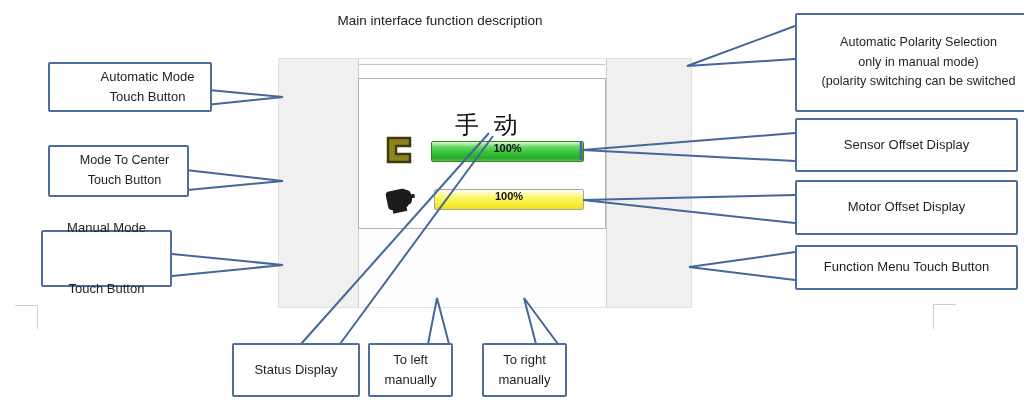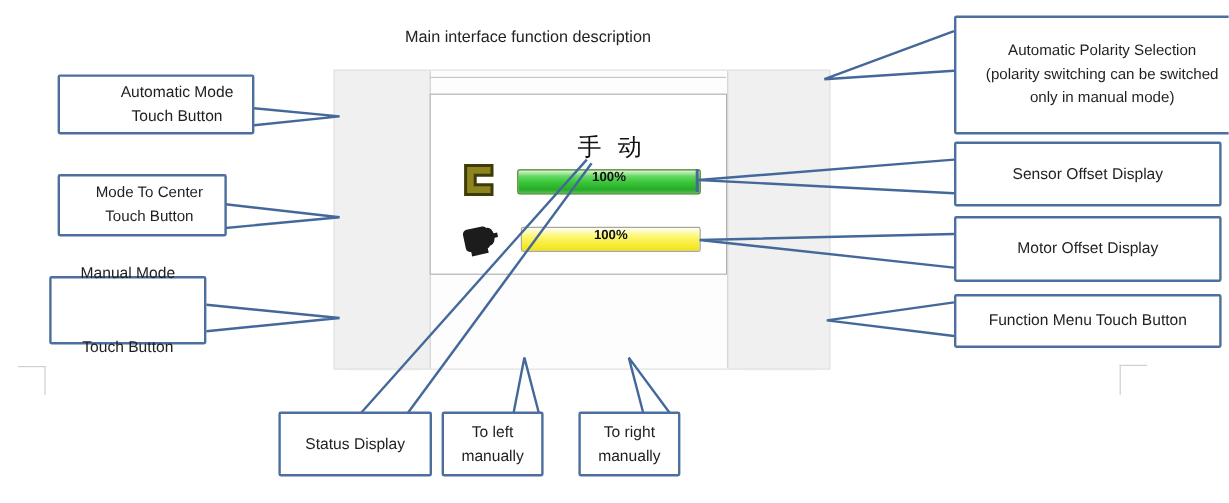--- a/index.html
+++ b/index.html
@@ -1,41 +1,41 @@
 <!DOCTYPE html>
 <html><head>
 <meta charset="utf-8">
 <style>
   html,body{margin:0;padding:0;background:#fff;}
   #canvas{position:relative;width:1024px;height:419px;background:#fff;overflow:hidden;
           font-family:"Liberation Sans",sans-serif;color:#1f1f1f;}
   .abs{position:absolute;}
   
-  #page-title{left:280px;top:23px;width:320px;text-align:center;font-size:13.5px;color:#222;z-index:2;}
+  #page-title{left:280px;top:13px;width:320px;text-align:center;font-size:13.5px;color:#222;z-index:2;}
   
   #screen{left:278px;top:58px;width:412px;height:248px;background:#f0f0f0;border:1px solid #e2e2e2;z-index:1;}
   #screen .col-center{position:absolute;left:79px;top:0;width:247px;height:248px;background:#fdfdfd;
                       border-left:1px solid #cfcfcf;border-right:1px solid #cfcfcf;}
   #screen .topline{position:absolute;left:79px;top:5px;width:247px;height:0;border-top:1px solid #c8c8c8;}
   #screen .panel{position:absolute;left:79px;top:19px;width:246px;height:149px;background:#fff;border:1px solid #b2b2b2;}
   
   .tbtn{position:absolute;border-radius:10px;display:flex;align-items:center;justify-content:center;
         box-shadow:2px 3px 3px rgba(0,0,0,.35);}
   .blue{background:linear-gradient(180deg,#2f9bde 0%,#1486cb 45%,#0e6cb0 100%);border:3px solid #0b2540;}
   .green{background:linear-gradient(180deg,#55d755 0%,#2fbe36 50%,#1fa228 100%);border:3px solid #0b3d10;}
   .tbtn svg{display:block;}
   
   .bar{position:absolute;display:flex;justify-content:center;
        font-size:11px;font-weight:bold;color:#111;border-radius:2px;}
   .bar.greenbar{background:linear-gradient(180deg,#e2f7d2 0%,#66d966 25%,#36c436 55%,#2aa82a 85%,#4cc94c 100%);
        border:1px solid #3f7d22;}
   .bar.yellowbar{background:linear-gradient(180deg,#fffef2 0%,#fcf66a 40%,#f5ea2e 80%,#efe11f 100%);
        border:1px solid #a6a6a6;}
   
-  #status-text{left:455px;top:109px;width:110px;text-align:center;font-size:20px;color:#111;
+  #status-text{left:455px;top:109px;width:110px;font-size:24px;color:#111;
                letter-spacing:4px;z-index:2;}
   
   .callout{position:absolute;background:#fff;border:2px solid #4d6f9e;border-radius:2px;z-index:6;
            display:flex;flex-direction:column;align-items:center;justify-content:center;
            text-align:center;font-size:13px;line-height:1.55;color:#1f1f1f;}
   .callout.small{font-size:12.6px;padding-left:12px;}
   
   #connectors{left:0;top:0;width:1024px;height:419px;z-index:5;pointer-events:none;}
   
   .corner{position:absolute;z-index:0;}
@@ -174,22 +174,22 @@
     <span>Mode To Center</span>
     <span>Touch Button</span>
   </div>
   <div class="callout" style="left:41px;top:230px;width:127px;height:53px;gap:40px;">
     <span>Manual Mode</span>
     <span>Touch Button</span>
   </div>
 
   <div class="callout small" style="left:795px;top:13px;width:219px;height:95px;">
     <span>Automatic Polarity Selection</span>
+    <span>only in manual mode)</span>
     <span>(polarity switching can be switched</span>
-    <span>only in manual mode)</span>
   </div>
   <div class="callout" style="left:795px;top:118px;width:219px;height:50px;">
     <span>Sensor Offset Display</span>
   </div>
   <div class="callout" style="left:795px;top:180px;width:219px;height:51px;">
     <span>Motor Offset Display</span>
   </div>
   <div class="callout" style="left:795px;top:245px;width:219px;height:41px;">
     <span>Function Menu Touch Button</span>
   </div>

